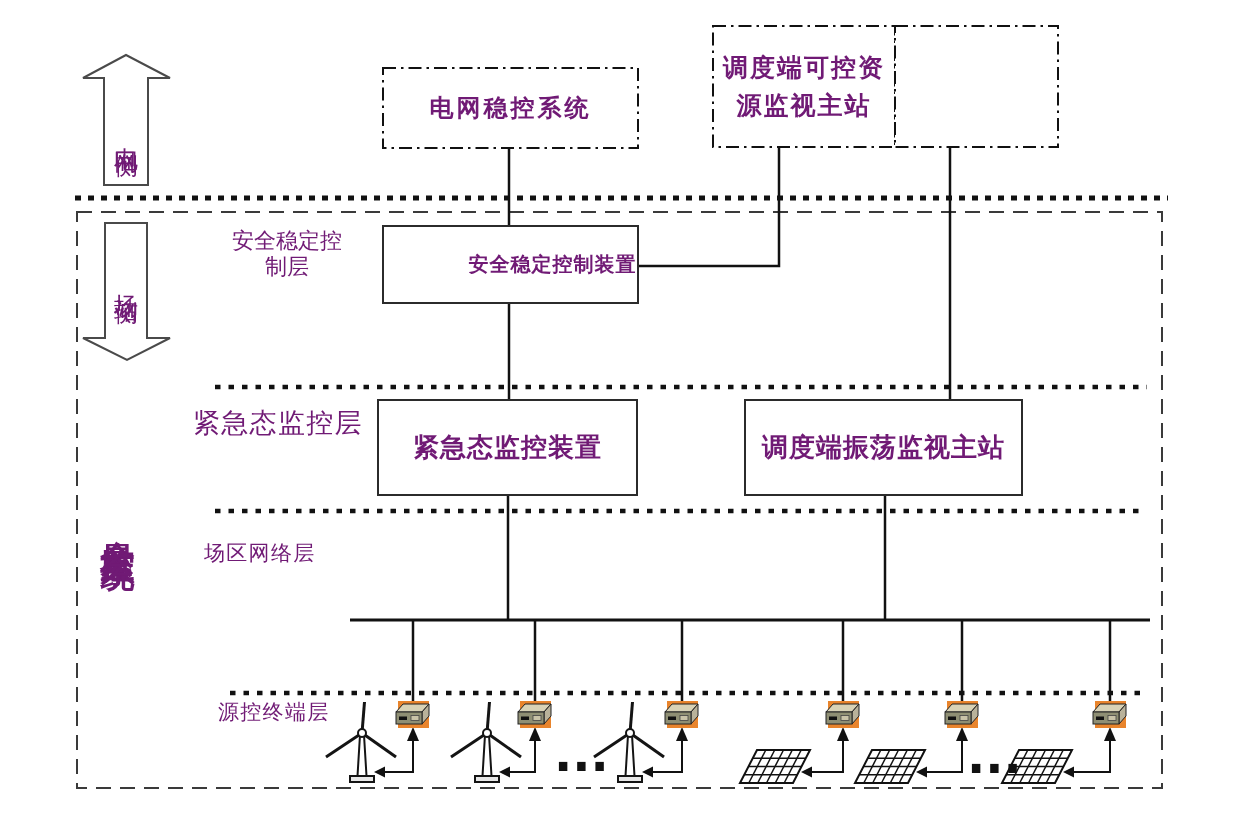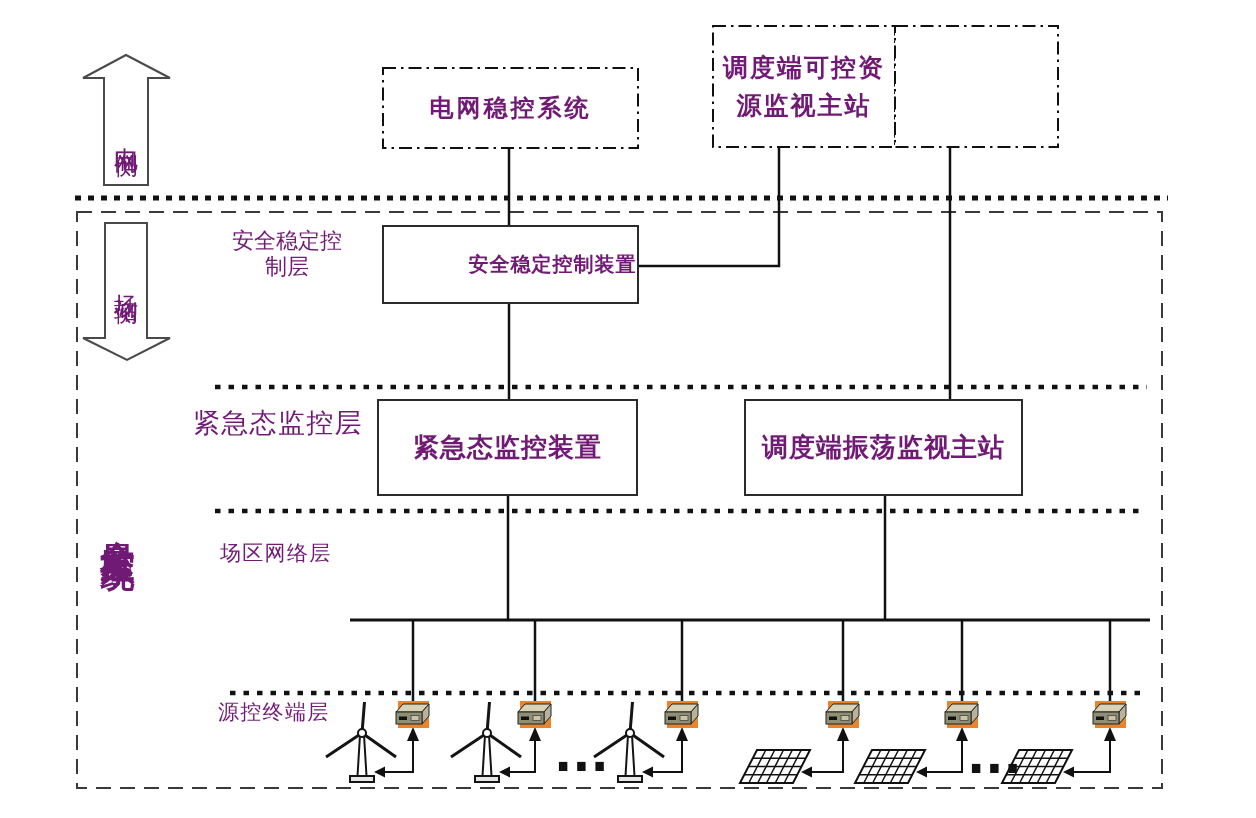--- a/index.html
+++ b/index.html
@@ -129,21 +129,21 @@
   </svg>
 
   <div class="txt boxlabel" style="left:383px;top:68px;width:255px;height:80px;font-size:24px;letter-spacing:3px;">电网稳控系统</div>
   <div class="txt boxlabel" style="left:719px;top:26px;width:170px;height:121px;font-size:25px;letter-spacing:2px;line-height:1.5;">调度端可控资源监视主站</div>
   <div class="txt boxlabel" style="left:383px;top:226px;width:255px;height:77px;font-size:20px;letter-spacing:1px;margin-left:42px;">安全稳定控制装置</div>
   <div class="txt boxlabel" style="left:378px;top:400px;width:259px;height:95px;font-size:26px;letter-spacing:1px;font-family:Liberation Mono, monospace;">紧急态监控装置</div>
   <div class="txt boxlabel" style="left:745px;top:400px;width:277px;height:95px;font-size:26px;letter-spacing:1px;">调度端振荡监视主站</div>
 
   <div class="txt" style="left:228px;top:228px;width:118px;height:52px;font-size:22px;line-height:26px;">安全稳定控制层</div>
   <div class="txt nowrap" style="left:193px;top:410px;height:26px;font-size:27px;letter-spacing:1.3px;">紧急态监控层</div>
-  <div class="txt nowrap" style="left:220px;top:540px;height:26px;font-size:21px;letter-spacing:1.3px;">场区网络层</div>
+  <div class="txt nowrap" style="left:204px;top:540px;height:26px;font-size:21px;letter-spacing:1.3px;">场区网络层</div>
   <div class="txt nowrap" style="left:218px;top:699px;height:26px;font-size:21px;letter-spacing:1.3px;">源控终端层</div>
 
   <div class="txt vtxt" style="left:103px;top:80px;width:46px;height:108px;font-size:24px;">
     <span style="letter-spacing:4px;">电网侧</span>
   </div>
   <div class="txt vtxt" style="left:104px;top:228px;width:44px;height:105px;font-size:24px;">
     <span style="letter-spacing:4px;">场站侧</span>
   </div>
   <div class="txt vtxt" style="left:94px;top:402px;width:48px;height:240px;font-size:34px;font-weight:700;">
     <span style="letter-spacing:3px;">全景监控系统</span>

